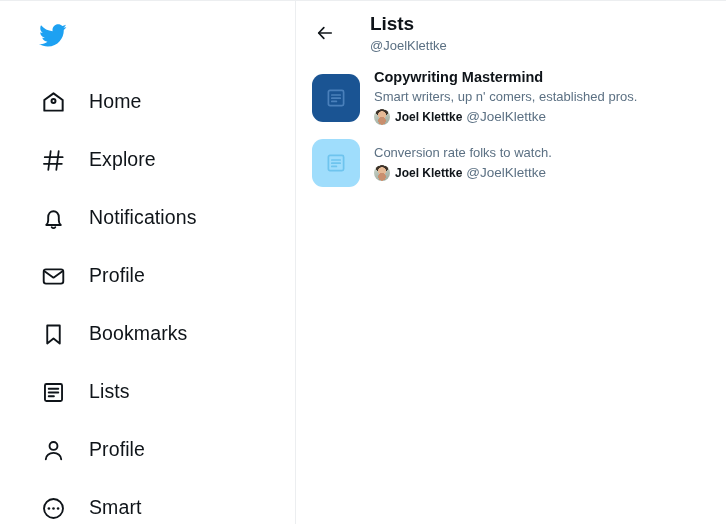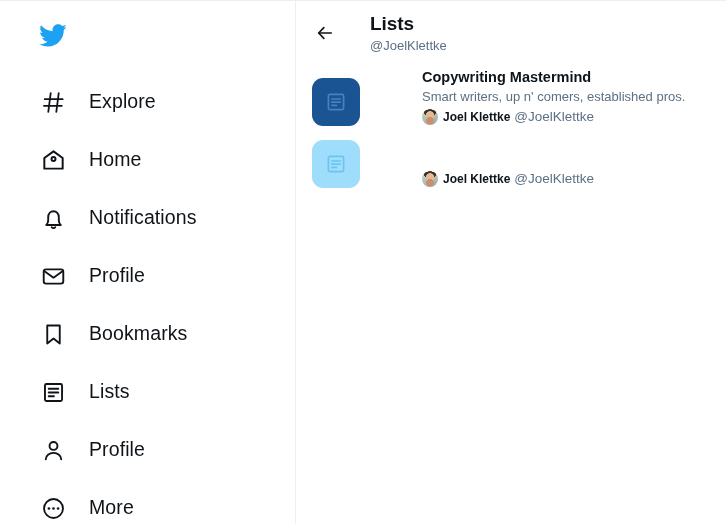--- a/index.html
+++ b/index.html
@@ -95,25 +95,24 @@
     font-size:13px;
     color:#5b7083;
     line-height:17px;
     margin-top:2px;
   }
 
   
   .lists { padding-top:6px; }
   .list-row {
     display:flex;
-    align-items:flex-end;
+    align-items:center;
     padding:5px 16px 5px 16px;
     cursor:pointer;
     min-height:62px;
-    gap:48px;
   }
   .list-avatar {
     width:48px; height:48px;
     flex:0 0 48px;
     border-radius:11px;
     display:flex;
     align-items:center;
     justify-content:center;
     margin-top:2px;
   }
@@ -190,35 +189,35 @@
     <div class="logo-wrap">
       <span>
         <svg width="29" height="29" viewBox="0 0 24 24" fill="#1da1f2" aria-hidden="true">
           <path d="M23.643 4.937c-.835.37-1.732.62-2.675.733.962-.576 1.7-1.49 2.048-2.578-.9.534-1.897.922-2.958 1.13-.85-.904-2.06-1.47-3.4-1.47-2.572 0-4.658 2.086-4.658 4.66 0 .364.042.718.12 1.06-3.873-.195-7.304-2.05-9.602-4.868-.4.69-.63 1.49-.63 2.342 0 1.616.823 3.043 2.072 3.878-.764-.025-1.482-.234-2.11-.583v.06c0 2.257 1.605 4.14 3.737 4.568-.392.106-.803.162-1.227.162-.3 0-.593-.028-.877-.082.593 1.85 2.313 3.198 4.352 3.234-1.595 1.25-3.604 1.995-5.786 1.995-.376 0-.747-.022-1.112-.065 2.062 1.323 4.51 2.093 7.14 2.093 8.57 0 13.255-7.098 13.255-13.254 0-.2-.005-.402-.014-.602.91-.658 1.7-1.477 2.323-2.41z"></path>
         </svg>
       </span>
     </div>
 
     <div class="nav-item">
       <span class="nav-icon">
-        <svg width="25" height="25" viewBox="0 0 24 24" fill="none" stroke="#0f1419" stroke-width="1.7" stroke-linecap="round">
-          <path d="M9.3 3 7 21M17 3l-2.3 18M3.6 8.8h17.2M2.8 15.2H20"></path>
-        </svg>
-      </span>
-      <span class="nav-label">Explore</span>
-    </div>
-
-    <div class="nav-item">
-      <span class="nav-icon">
         <svg width="25" height="25" viewBox="0 0 24 24" fill="none" stroke="#0f1419" stroke-width="1.9" stroke-linejoin="round" stroke-linecap="round">
           <path d="M12 3.2 3.2 9.6v10.2h17.6V9.6L12 3.2z"></path>
           <circle cx="12" cy="10.6" r="1.9"></circle>
         </svg>
       </span>
       <span class="nav-label">Home</span>
+    </div>
+
+    <div class="nav-item">
+      <span class="nav-icon">
+        <svg width="25" height="25" viewBox="0 0 24 24" fill="none" stroke="#0f1419" stroke-width="1.7" stroke-linecap="round">
+          <path d="M9.3 3 7 21M17 3l-2.3 18M3.6 8.8h17.2M2.8 15.2H20"></path>
+        </svg>
+      </span>
+      <span class="nav-label">Explore</span>
     </div>
 
     <div class="nav-item">
       <span class="nav-icon">
         <svg width="25" height="25" viewBox="0 0 24 24" fill="none" stroke="#0f1419" stroke-width="1.8" stroke-linejoin="round" stroke-linecap="round">
           <path d="M5 18.2h14c-1.5-1.2-1.9-2.3-1.9-4.2v-3.1C17.1 7.4 14.9 5 12 5S6.9 7.4 6.9 10.9V14c0 1.9-.4 3-1.9 4.2z"></path>
           <path d="M10.3 20.4c.4.5 1 .8 1.7.8s1.3-.3 1.7-.8"></path>
         </svg>
       </span>
       <span class="nav-label">Notifications</span>
@@ -265,21 +264,21 @@
 
     <div class="nav-item">
       <span class="nav-icon">
         <svg width="25" height="25" viewBox="0 0 24 24" fill="none" stroke="#0f1419" stroke-width="1.8">
           <circle cx="12" cy="12" r="9.1"></circle>
           <circle cx="7.6" cy="12" r="1.25" fill="#0f1419" stroke="none"></circle>
           <circle cx="12" cy="12" r="1.25" fill="#0f1419" stroke="none"></circle>
           <circle cx="16.4" cy="12" r="1.25" fill="#0f1419" stroke="none"></circle>
         </svg>
       </span>
-      <span class="nav-label">More</span>
+      <span class="nav-label">Smart</span>
     </div>
 
   </nav>
 
   <section id="main">
 
     <div class="main-header">
       <div class="back-btn">
         <span>
           <svg width="20" height="20" viewBox="0 0 24 24" fill="none" stroke="#0f1419" stroke-width="2" stroke-linecap="round" stroke-linejoin="round">
@@ -315,20 +314,21 @@
       </div>
 
       <div class="list-row">
         <div class="list-avatar" style="background:#9fddfc;">
           <svg width="24" height="24" viewBox="0 0 24 24" fill="none" stroke="#6ec4ee" stroke-width="1.7" stroke-linecap="round" stroke-linejoin="round">
             <rect x="4.4" y="4.4" width="15.2" height="15.2" rx="1.6"></rect>
             <path d="M7.8 9h8.4M7.8 12.2h8.4M7.8 15.4h4.6"></path>
           </svg>
         </div>
         <div class="list-body">
+          <div class="list-desc">Conversion rate folks to watch.</div>
           <div class="list-owner">
             <span class="owner-avatar av-joel"></span>
             <span class="owner-name">Joel Klettke</span>
             <span class="owner-handle">@JoelKlettke</span>
           </div>
         </div>
       </div>
 
 
     </div>

